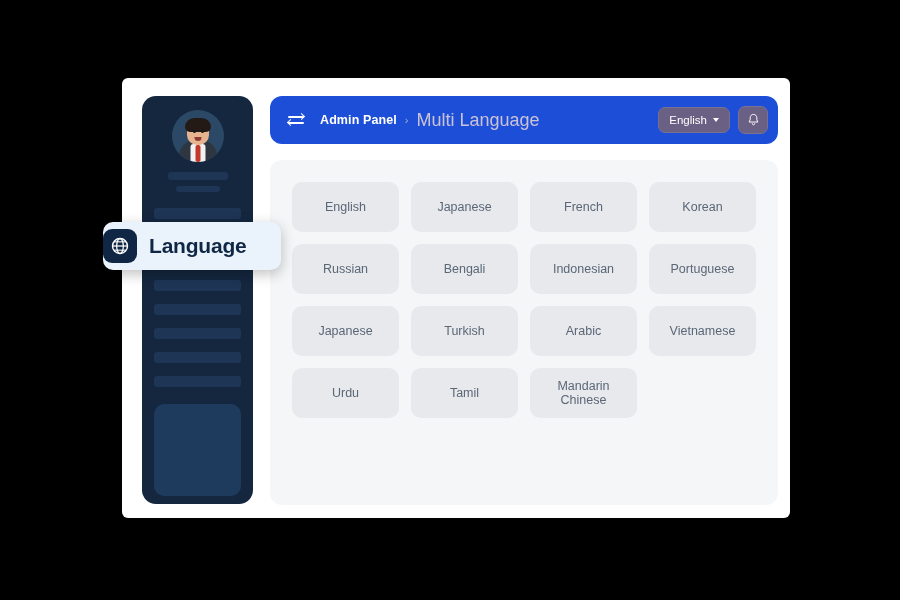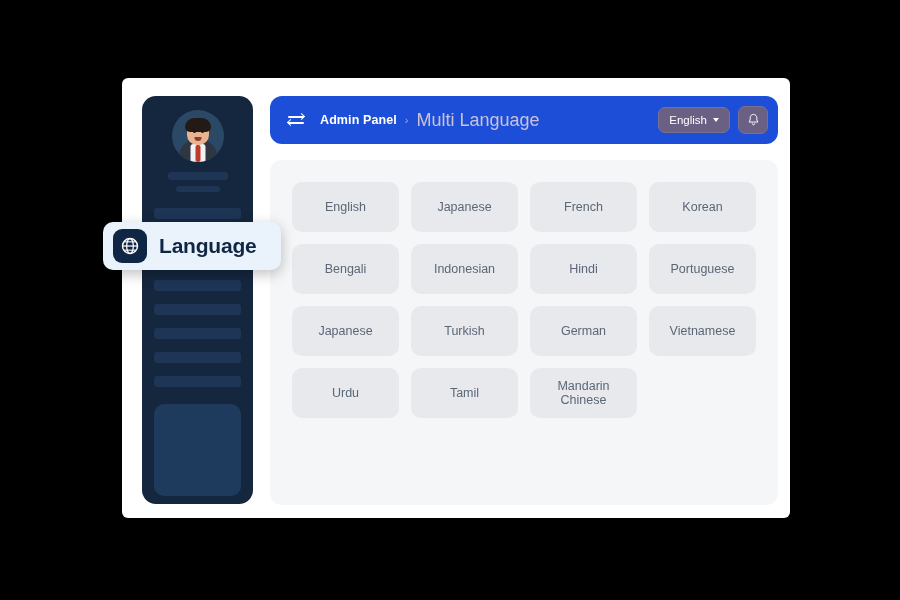--- a/index.html
+++ b/index.html
@@ -285,21 +285,20 @@
   .lang-badge {
     position: absolute;
     left: 103px;
     top: 222px;
     width: 178px;
     height: 48px;
     background: #eaf2fc;
     border-radius: 10px;
     display: flex;
     align-items: center;
-    padding-left: 10px;
     gap: 12px;
     box-shadow: 0 4px 14px rgba(0,0,0,0.25);
   }
 
   .globe-box {
     width: 34px;
     height: 34px;
     background: #0f2744;
     border-radius: 9px;
     display: flex;
@@ -379,27 +378,27 @@
       </div>
     </div>
   </div>
 
   <div class="content-panel">
     <div class="lang-grid">
         <div class="lang-tile">English</div>
         <div class="lang-tile">Japanese</div>
         <div class="lang-tile">French</div>
         <div class="lang-tile">Korean</div>
+        <div class="lang-tile">Russian</div>
         <div class="lang-tile">Bengali</div>
         <div class="lang-tile">Indonesian</div>
-        <div class="lang-tile">Hindi</div>
         <div class="lang-tile">Portuguese</div>
         <div class="lang-tile">Japanese</div>
         <div class="lang-tile">Turkish</div>
-        <div class="lang-tile">German</div>
+        <div class="lang-tile">Arabic</div>
         <div class="lang-tile">Vietnamese</div>
         <div class="lang-tile">Urdu</div>
         <div class="lang-tile">Tamil</div>
         <div class="lang-tile">Mandarin Chinese</div>
       </div>
   </div>
 
   <div class="lang-badge">
     <div class="globe-box">
       <svg width="20" height="20" viewBox="0 0 24 24" fill="none">

